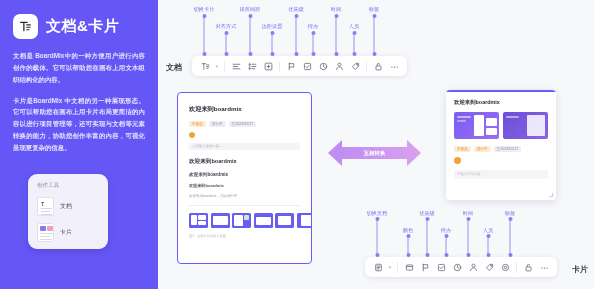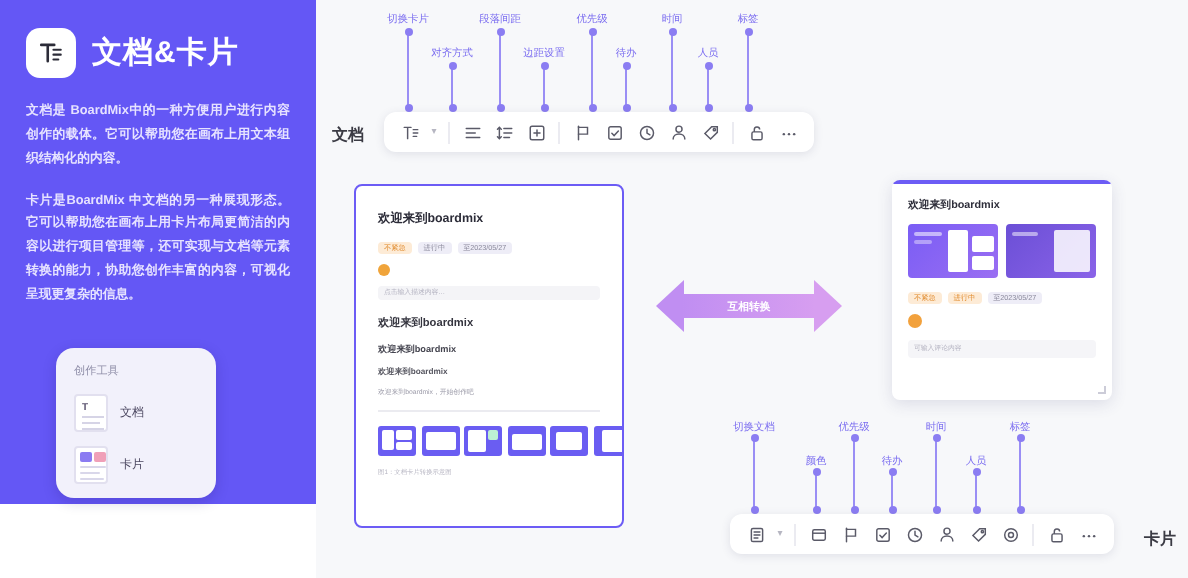--- a/index.html
+++ b/index.html
@@ -5,21 +5,21 @@
   * { box-sizing: border-box; margin:0; padding:0; }
   html,body { width:594px; height:289px; overflow:hidden; }
   body {
     font-family: "Liberation Sans", "DejaVu Sans", sans-serif;
     background:#ffffff;
     position:relative;
   }
 
   
   #left-panel {
-    position:absolute; left:0; top:0; width:158px; height:252px;
+    position:absolute; left:0; top:0; width:158px; height:289px;
     background:#6457f5;
     padding:14px 13px 0 13px;
   }
   #brand-row { display:flex; align-items:center; gap:8px; margin-bottom:11px; }
   #brand-logo {
     width:25px; height:25px; border-radius:7px; background:#ffffff;
     display:flex; align-items:center; justify-content:center;
   }
   #brand-title {
     color:#ffffff; font-size:15px; font-weight:bold; letter-spacing:.5px;

